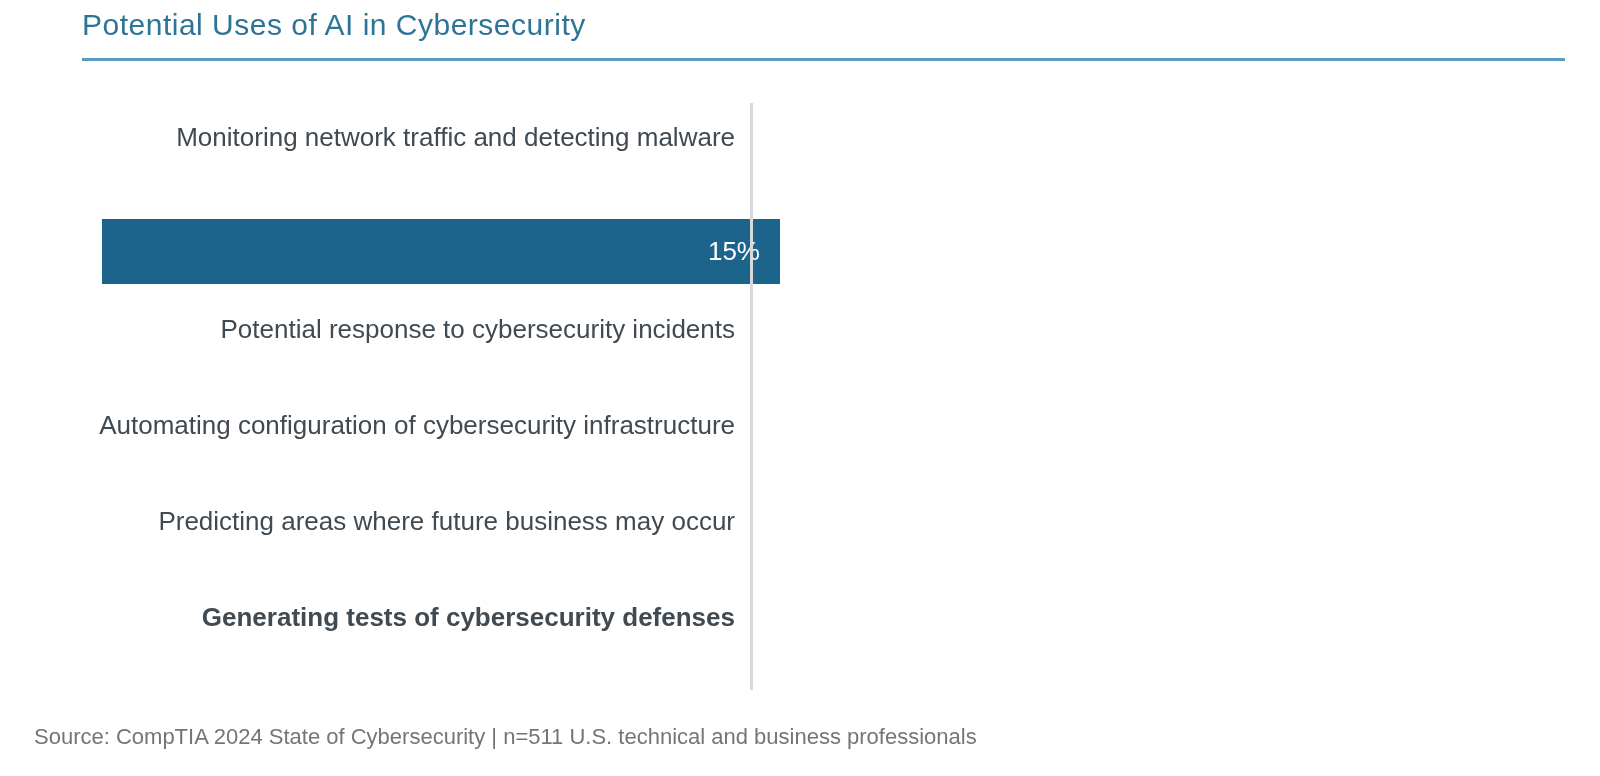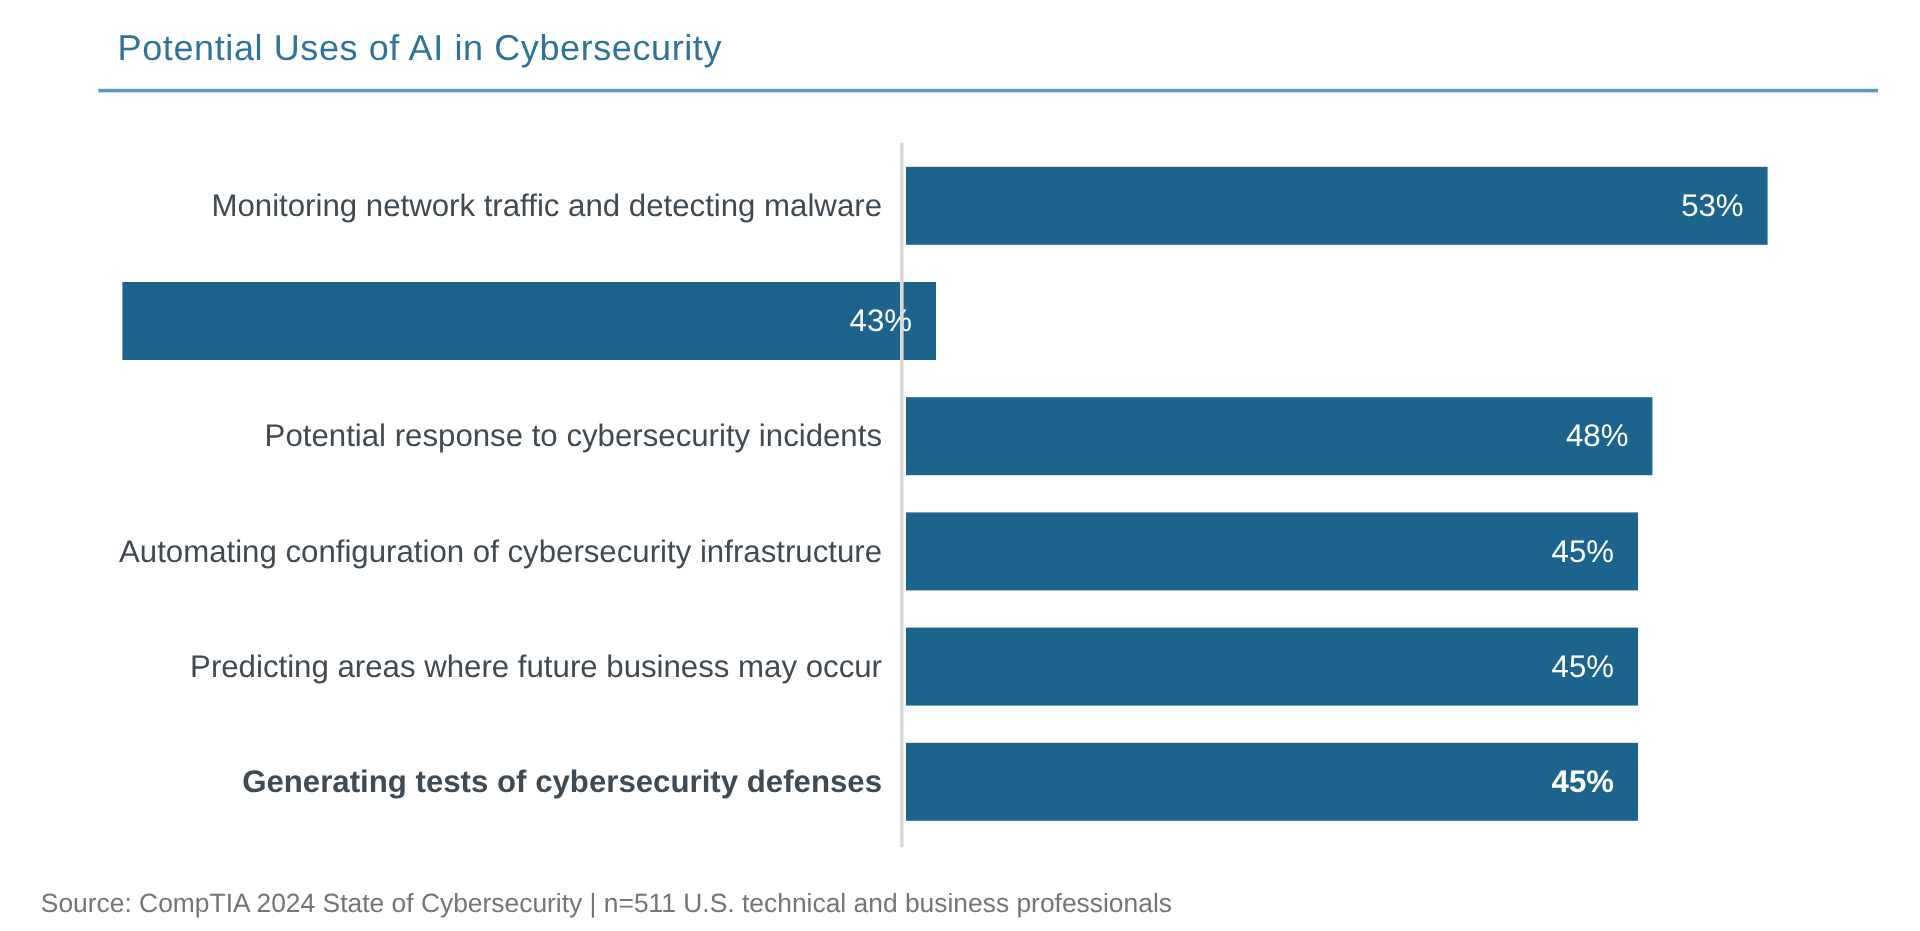--- a/index.html
+++ b/index.html
@@ -9,21 +9,21 @@
     font-family: "Liberation Sans", sans-serif;
   }
   .page {
     position: relative;
     width: 1600px;
     height: 776px;
     background: var(--bg, #ffffff);
     overflow: hidden;
   }
   .page-title {
-    margin: 16px;
+    margin: 0;
     padding: 8px 0 0 82px;
     font-size: 30px;
     font-weight: 500;
     letter-spacing: 0.5px;
     color: var(--title-color, #2e7496);
   }
   .title-divider {
     margin: 16px 0 0 82px;
     width: 1483px;
     height: 3px;
@@ -40,23 +40,23 @@
     content: "";
     position: absolute;
     left: 668px;
     top: 0;
     bottom: 0;
     width: 3px;
     background: var(--axis-color, #d9d9d9);
   }
   .chart-row {
     display: flex;
-    align-items: center;
     height: 65px;
     margin-bottom: 31px;
+    flex-direction: column;
   }
   .chart-row:last-child {
     margin-bottom: 0;
     font-weight: bold;
   }
   .bar-label {
     width: 653px;
     flex: 0 0 653px;
     text-align: right;
     font-size: 26px;
@@ -94,21 +94,21 @@
 
   <div class="chart" id="chart">
       <div class="chart-row">
         <div class="bar-label">Monitoring network traffic and detecting malware</div>
         <div class="bar" style="width: 718px; padding-left: 36px;">
           <span class="bar-value">53%</span>
         </div>
       </div>
       <div class="chart-row">
         <div class="bar" style="width: 678px;">
-          <span class="bar-value">43%</span>
+          <span class="bar-value">15%</span>
         </div>
       </div>
       <div class="chart-row">
         <div class="bar-label">Potential response to cybersecurity incidents</div>
         <div class="bar" style="width: 622px;">
           <span class="bar-value">48%</span>
         </div>
       </div>
       <div class="chart-row">
         <div class="bar-label">Automating configuration of cybersecurity infrastructure</div>

